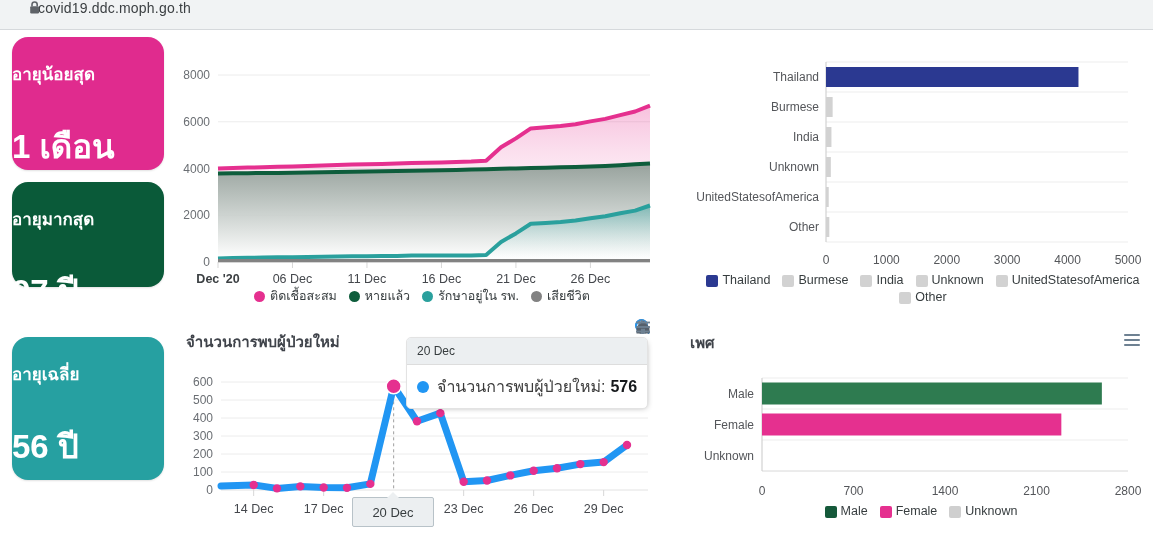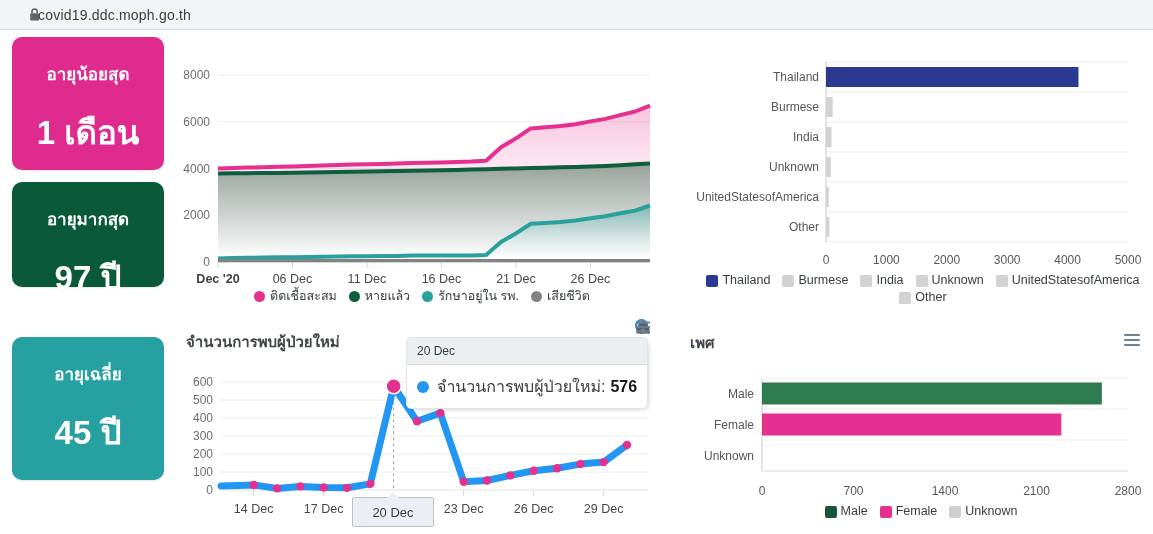--- a/index.html
+++ b/index.html
@@ -1,26 +1,26 @@
 <!DOCTYPE html>
 <html><head>
 <meta charset="utf-8">
 <style>
   html,body{margin:0;padding:0;overflow:hidden;background:#fff;
     font-family:"Liberation Sans","DejaVu Sans",sans-serif;}
   #stage{position:relative;width:1153px;height:534px;background:#fff;overflow:hidden;}
 
   
   .browser-bar{position:absolute;left:0;top:0;width:1153px;height:30px;background:#f1f3f4;
-    border-bottom:1px solid #d6d9dc;display:flex;align-items:center;box-sizing:border-box;padding-left:28px;}
+    border-bottom:1px solid #d6d9dc;display:flex;box-sizing:border-box;padding-left:28px;}
   .url-text{font-size:14px;color:#3c4043;margin-left:10px;letter-spacing:.2px;}
 
   
-  .card{position:absolute;left:12px;width:152px;border-radius:10px;color:#fff;
-    display:flex;flex-direction:column;align-items:center;box-shadow:0 1px 2px rgba(0,0,0,.12);}
+  .card{position:absolute;left:12px;width:152px;border-radius:16px;color:#fff;
+    display:flex;flex-direction:column;box-shadow:0 1px 2px rgba(0,0,0,.12);gap:14px;}
   .card-label{font-size:17px;font-weight:bold;margin-top:23px;}
   .card-value{font-size:33px;font-weight:bold;margin-top:19px;}
 
   svg{position:absolute;overflow:visible;}
   .axy{font-size:12px;fill:#6a6e73;}
   .axx{font-size:12.5px;fill:#44474c;}
   .axxb{font-size:12.5px;fill:#3c4043;font-weight:bold;}
   .cat{font-size:12px;fill:#54565a;}
 
   .chart-title{position:absolute;font-size:15px;font-weight:bold;color:#3f434a;}
@@ -68,21 +68,21 @@
   <div class="card" style="top: 37px; height: 133px; background: rgb(224, 43, 142);">
     <div class="card-label">อายุน้อยสุด</div>
     <div class="card-value">1 เดือน</div>
   </div>
   <div class="card" style="top: 182px; height: 105px; background: rgb(10, 90, 57);">
     <div class="card-label">อายุมากสุด</div>
     <div class="card-value">97 ปี</div>
   </div>
   <div class="card" style="top: 337px; height: 143px; background: rgb(38, 160, 161);">
     <div class="card-label">อายุเฉลี่ย</div>
-    <div class="card-value">45 ปี</div>
+    <div class="card-value">56 ปี</div>
   </div>
 
   <svg id="c1" width="478" height="268" style="left:183px;top:42px;">
       <defs>
         <linearGradient id="ag0" x1="0" y1="0" x2="0" y2="1">
           <stop offset="0%" stop-color="rgba(229,48,143,0.30)"></stop>
           <stop offset="95%" stop-color="rgba(255,255,255,0.05)"></stop>
         </linearGradient>
         <linearGradient id="ag1" x1="0" y1="0" x2="0" y2="1">
           <stop offset="0%" stop-color="rgba(134,150,142,0.85)"></stop>

